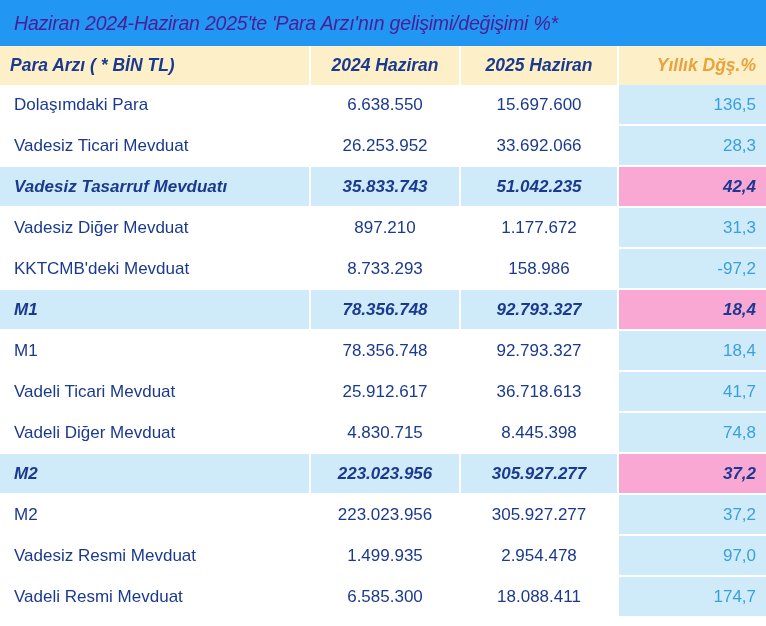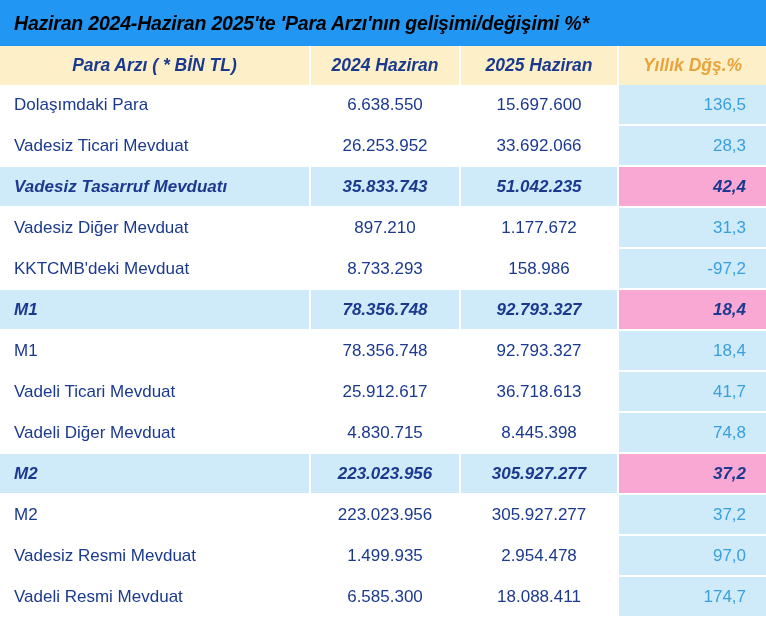--- a/index.html
+++ b/index.html
@@ -24,58 +24,58 @@
     border-collapse: collapse;
     table-layout: fixed;
   }
   table.money-table col.c0 { width: 310px; }
   table.money-table col.c1 { width: 150px; }
   table.money-table col.c2 { width: 158px; }
   table.money-table col.c3 { width: 148px; }
 
   tr.title-row td {
     background: #2196f3;
-    color: #000000;
+    color: #4c1d95;
     font-size: 19.5px;
-    font-weight: bold;
+    font-weight: normal;
     font-style: italic;
     padding: 6px 0 6px 14px;
     height: 34px;
     line-height: 22px;
     white-space: nowrap;
     letter-spacing: -0.2px;
   }
   tr.header-row td {
     background: #fdf0c8;
     color: #1b3a8f;
     font-size: 17.5px;
     font-weight: bold;
     font-style: italic;
     height: 35px;
     padding: 2px 10px;
     white-space: nowrap;
     border-left: 2px solid #ffffff;
     border-right: 2px solid #ffffff;
   }
   tr.header-row td.hlabel {
-    text-align: center;
+    text-align: left;
     border-left: none;
   }
   tr.header-row td.hnum { text-align: center; margin-top: 47px; }
   tr.header-row td.hchg {
-    text-align: center;
+    text-align: right;
     color: #e8a33d;
     border-right: none;
   }
 
   tbody tr.data-row td {
     height: 35px;
     font-size: 17px;
     color: #1b3a8f;
-    padding: 2px 20px;
+    padding: 2px 10px;
     white-space: nowrap;
     vertical-align: middle;
   }
   tbody tr.data-row td.label {
     text-align: left;
     padding-left: 14px;
     background: #ffffff;
   }
   tbody tr.data-row td.num {
     text-align: center;

